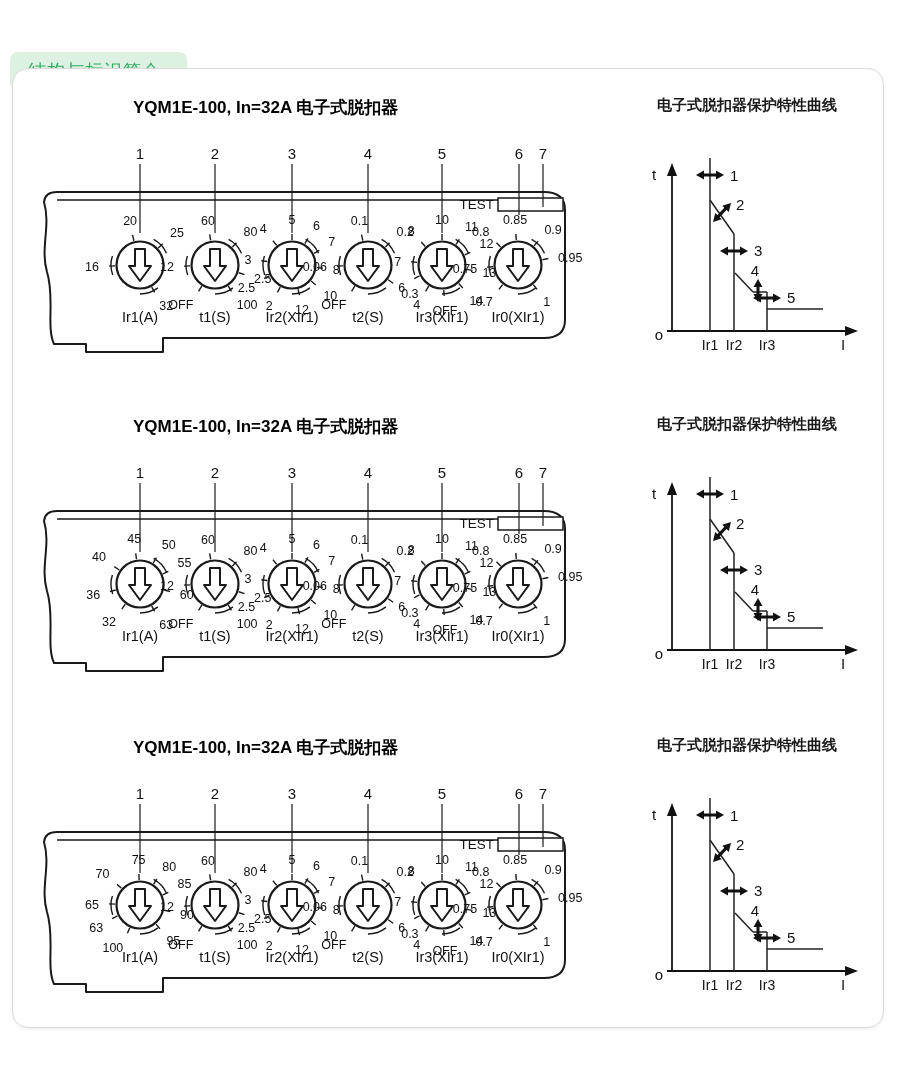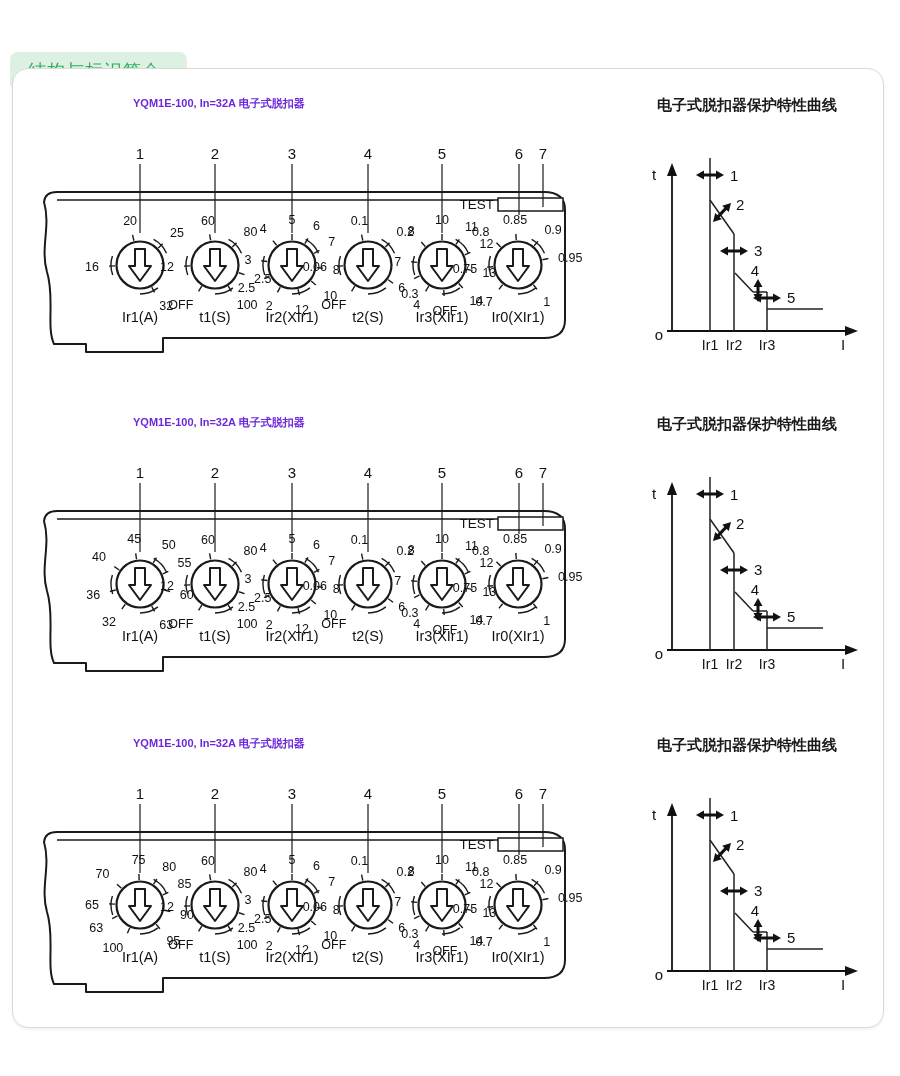--- a/index.html
+++ b/index.html
@@ -16,21 +16,21 @@
     border-radius:8px 8px 18px 8px;
     margin-top:36px;
   }
   .card {
     position:absolute; left:12px; top:68px; width:872px; height:960px;
     background:#fff; border:1px solid #d9d9d9; border-radius:16px;
     box-shadow:0 2px 3px rgba(0,0,0,0.05);
   }
   .section { position:absolute; left:0; width:900px; height:320px; }
   .panel-title {
-    position:absolute; left:133px; top:0; font-size:11px; font-weight:bold; color:#6d28d9;
+    position:absolute; left:133px; top:0; font-size:17px; font-weight:bold; color:#000000;
     white-space:nowrap;
   }
   .curve-title {
     position:absolute; left:633px; top:0; font-size:15px; font-weight:bold; color:#1a1a1a;
     white-space:nowrap;
     padding-left:24px;
   }
   .panel-svg { position:absolute; left:30px; top:49px; width:560px; height:215px; }
   .curve-svg { position:absolute; left:640px; top:54px; width:240px; height:212px; }
   svg { font-family:"Liberation Sans","DejaVu Sans",sans-serif; }

